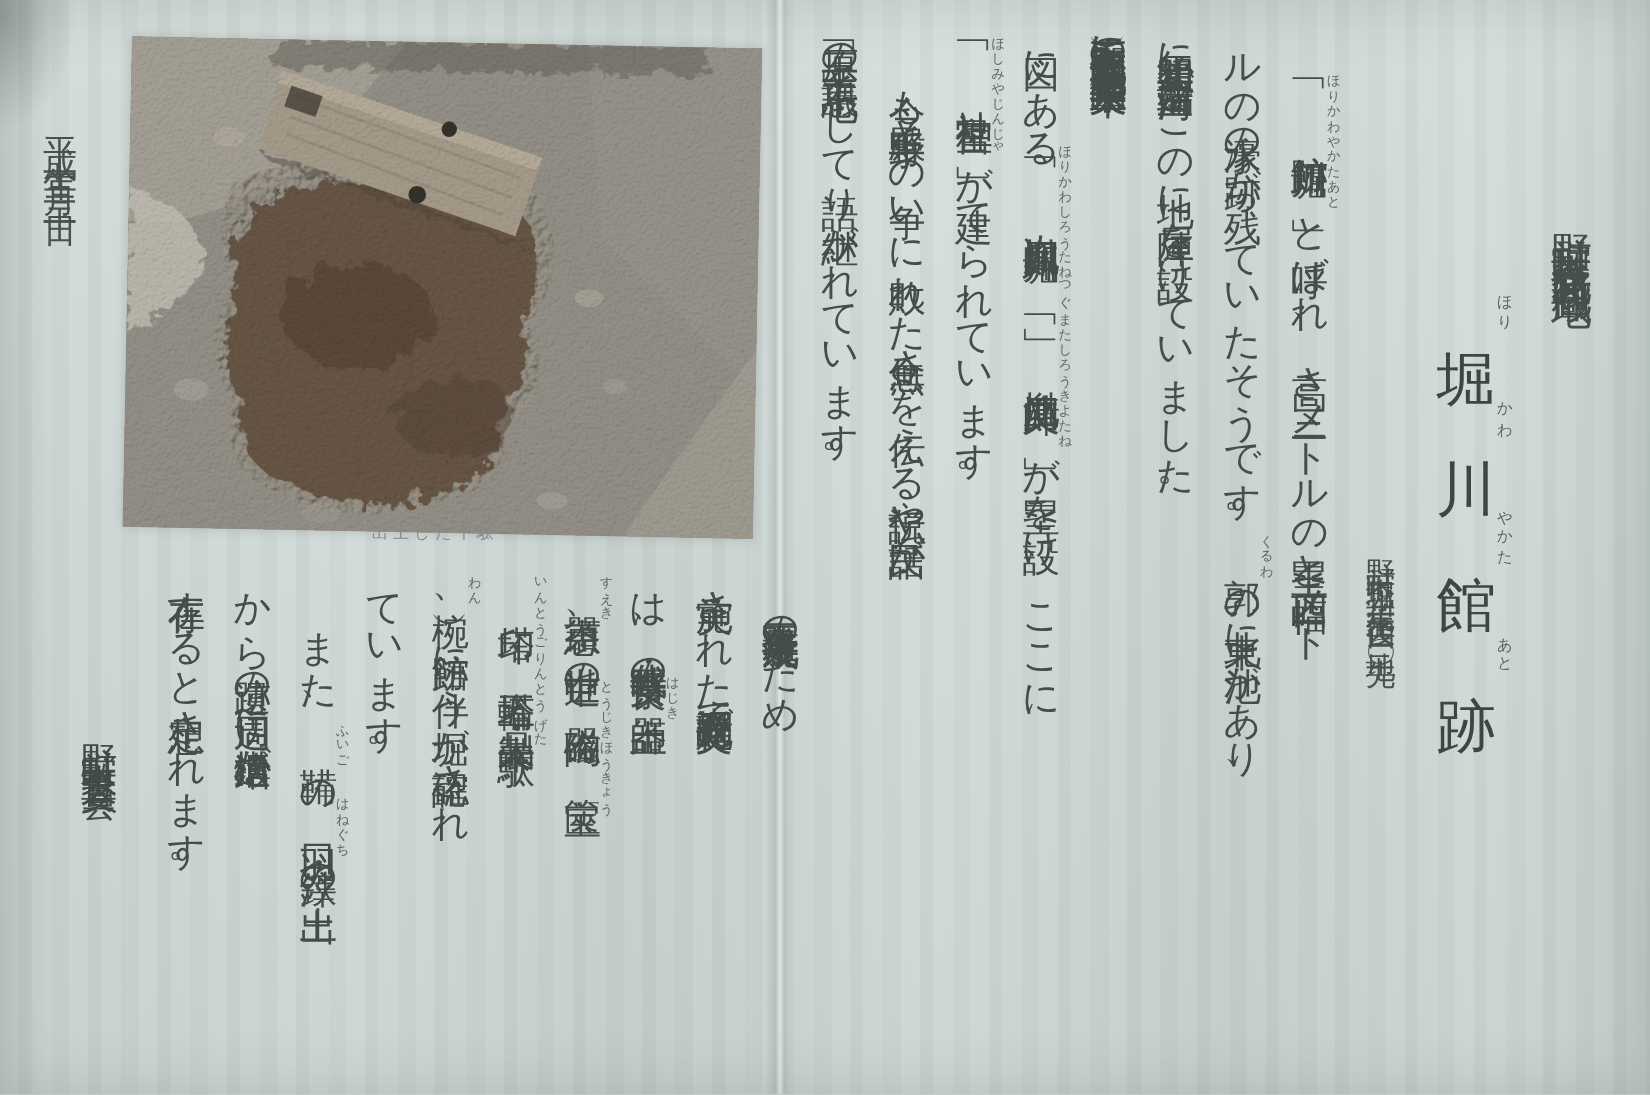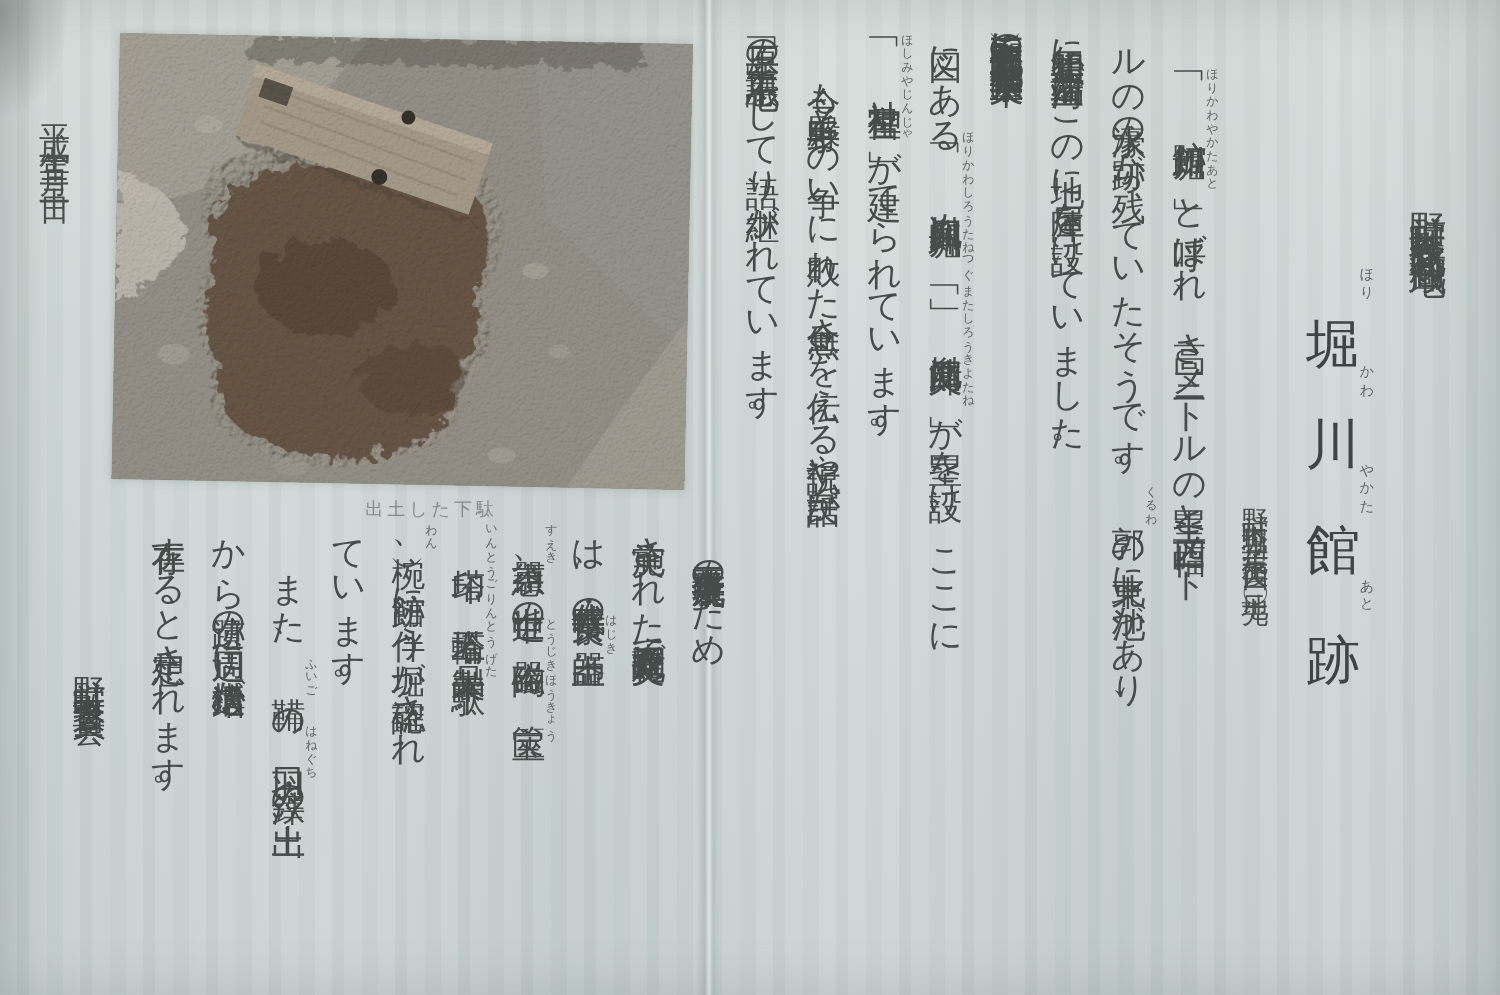--- a/index.html
+++ b/index.html
@@ -56,22 +56,22 @@
   .attr-col { left:66px;  top:650px; font-size:33px; letter-spacing:5.5px; color:#434b49; }
 
   .photo-frame {
     position:absolute; left:120px; top:33px; width:573px; height:446px;
     transform:rotate(1.1deg); transform-origin:left top;
     box-shadow: inset 0 0 26px rgba(40,45,42,0.35), 0 0 10px rgba(90,104,100,0.25);
     overflow:hidden; background:#a19d95;
   }
   .photo-frame svg { display:block; width:100%; height:100%; filter:saturate(0.85) contrast(0.97); }
   .photo-caption {
-    position:absolute; left:338px; top:497px; width:160px;
-    font-size:18px; letter-spacing:4px; text-align:right; color:#848c88;
+    position:absolute; left:338px; top:475px; width:160px;
+    font-size:15px; letter-spacing:4px; text-align:left; color:#848c88;
   }
 </style>
 </head>
 <body>
 
 <div class="sheet">
   <div class="corner-shade"></div>
   <div class="fold"></div>
 
   <div class="vtext kicker">野栄町埋蔵文化財包蔵地</div>

